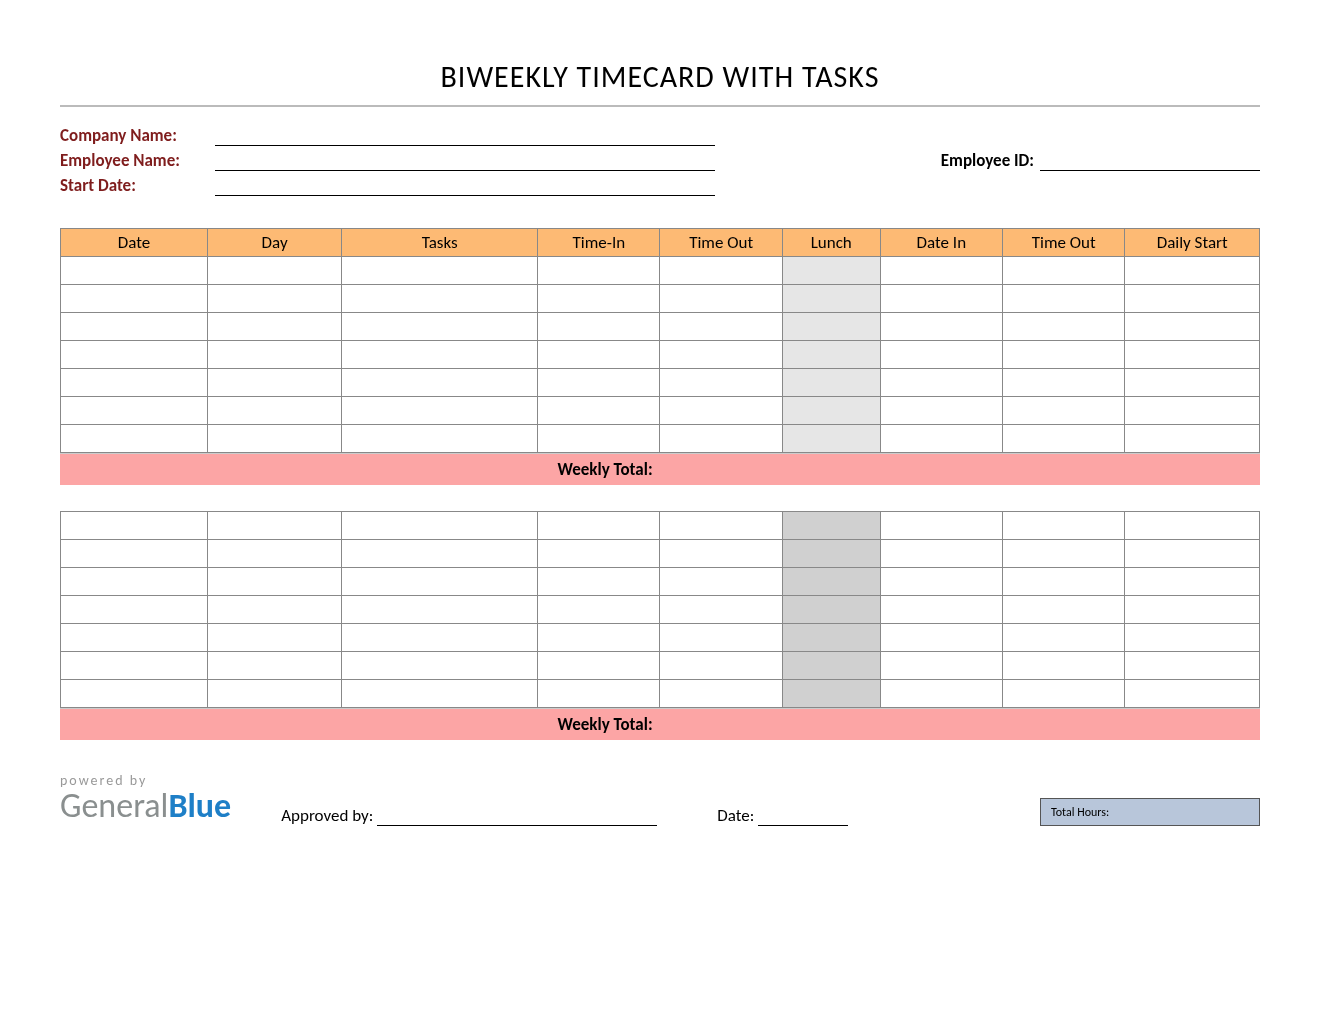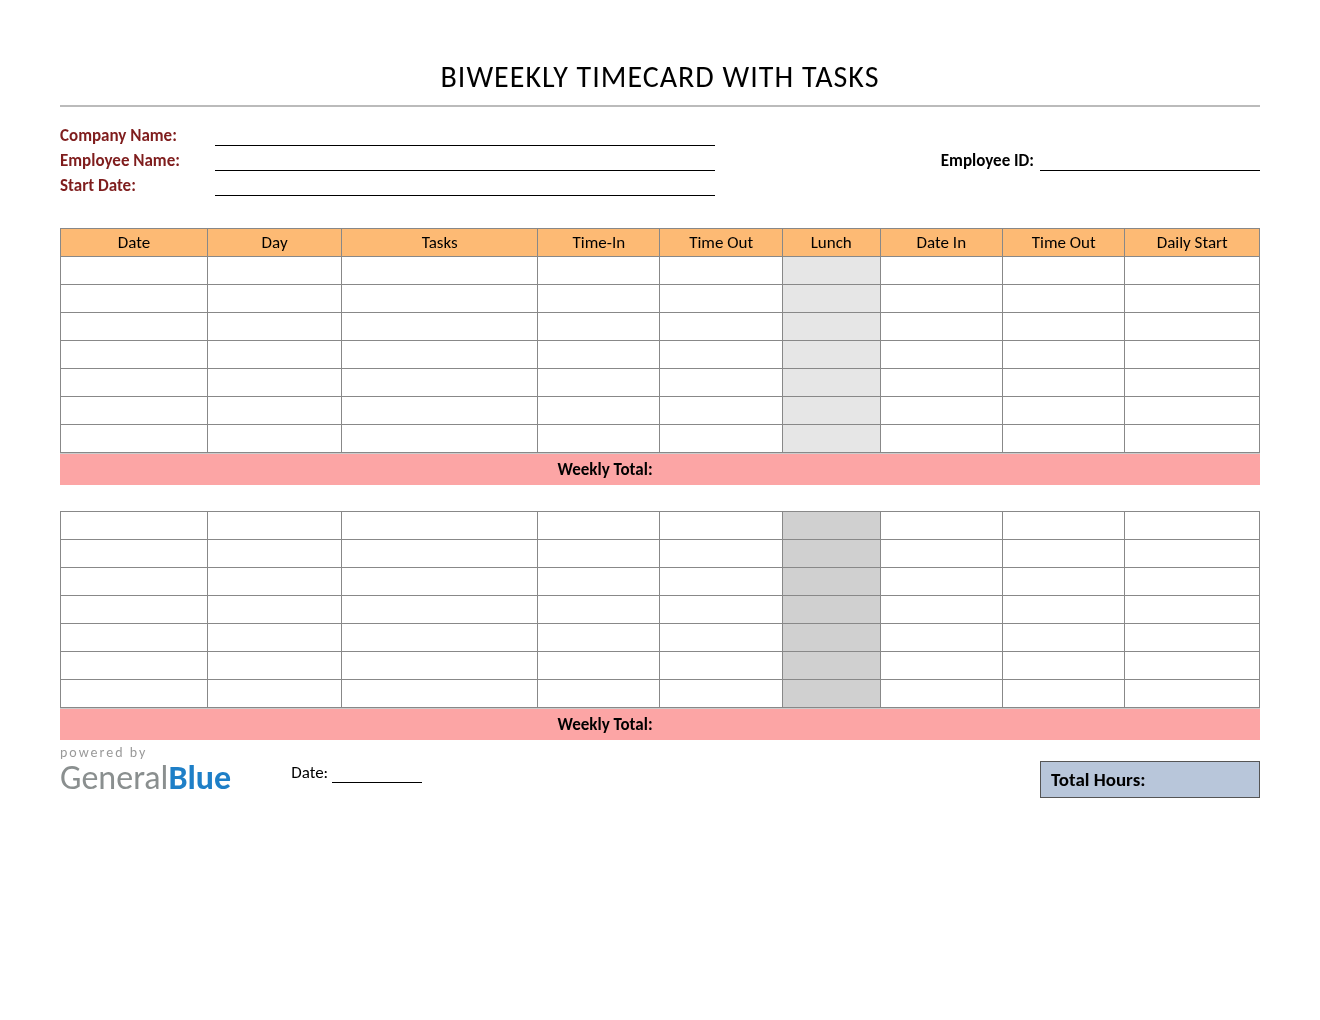--- a/index.html
+++ b/index.html
@@ -78,22 +78,22 @@
     text-align: center;
     padding: 5px 110px 5px 0;
     font-weight: 600;
     border-top: 1px solid #ccc;
   }
 
   .gap { height: 26px; }
 
   .footer {
     display: flex;
-    align-items: center;
-    margin-top: 3px;
+    align-items: flex-end;
+    margin-top: 32px;
   }
   .powered {
     font-size: 14px;
     color: #999;
     letter-spacing: 2px;
     margin-bottom: -4px;
   }
   .logo {
     font-size: 34px;
     font-weight: 400;
@@ -110,22 +110,22 @@
   .sign-line {
     border-bottom: 1.5px solid #000;
     height: 18px;
     margin-left: 4px;
   }
   .total-hours {
     margin-left: auto;
     background: #b8c6da;
     border: 1.5px solid #555;
     padding: 6px 30px 6px 10px;
-    font-weight: 700;
-    font-size: 19px;
+    font-weight: 400;
+    font-size: 12px;
     min-width: 220px;
     margin-top: 18px;
   }
 </style>
 </head>
 <body>
 
 <div class="title">BIWEEKLY TIMECARD WITH TASKS</div>
 <div class="title-underline"></div>
 
@@ -357,18 +357,22 @@
 </table>
 <div class="weekly-total-bar">Weekly Total:</div>
 
 <div class="footer">
   <div>
     <div class="powered">powered by</div>
     <div class="logo">
       <span class="g1">General</span><span class="g2">Blue</span>
     </div>
   </div>
+  <div class="sign-block">
+    <span class="sign-label">Approved by:</span>
+    <div class="sign-line" style="width:280px"></div>
+  </div>
   <div class="sign-block" style="margin-left:60px">
     <span class="sign-label">Date:</span>
     <div class="sign-line" style="width:90px"></div>
   </div>
   <div class="total-hours">Total Hours:</div>
 </div>
 
 </body></html>

